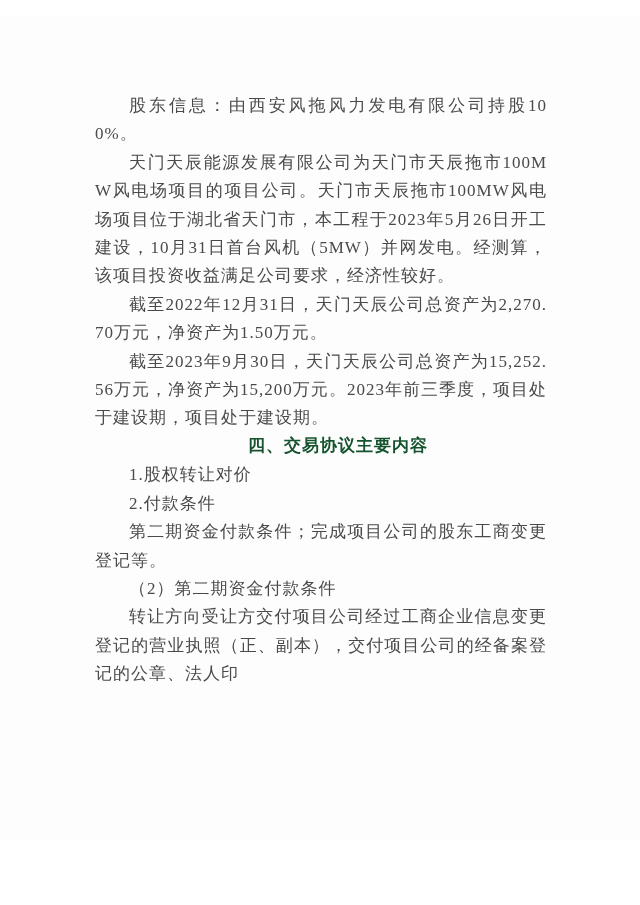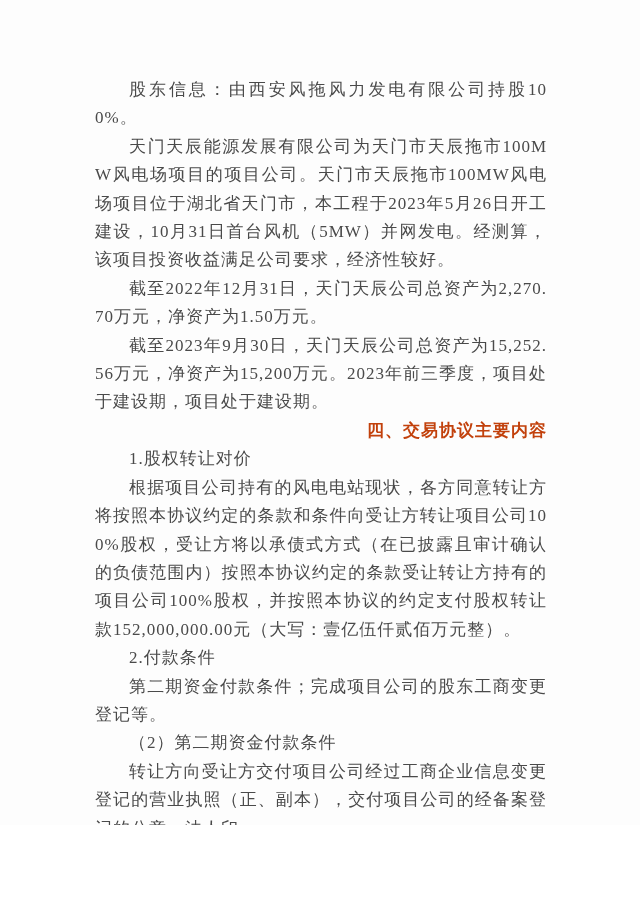--- a/index.html
+++ b/index.html
@@ -4,21 +4,21 @@
 <style>
   html, body {
     margin: 0;
     padding: 0;
     background: #ffffff;
   }
   .page {
     position: relative;
     width: 640px;
     height: 825px;
-    margin: 0 auto;
+    margin: 16px auto;
     background: #fdfdfd;
     overflow: hidden;
     box-sizing: border-box;
   }
   .doc-body {
     position: absolute;
     top: 76px;
     left: 95px;
     width: 452px;
     font-family: "Liberation Serif", "DejaVu Serif", serif;
@@ -29,36 +29,35 @@
   }
   .doc-body p {
     margin: 0;
     padding: 0;
     text-indent: 2em;
     text-align: justify;
     text-justify: inter-ideograph;
     word-break: break-all;
   }
   .doc-body p.heading {
-    font-family: Liberation Sans, sans-serif;
+    font-family: Liberation Mono, monospace;
     font-weight: bold;
-    color: #c2410c;
-    text-align: right;
+    color: #14532d;
+    text-align: center;
   }
 </style>
 </head>
 <body>
 
 <div class="page">
   <div class="doc-body">
     <p>股东信息：由西安风拖风力发电有限公司持股100%。</p>
     <p>天门天辰能源发展有限公司为天门市天辰拖市100MW风电场项目的项目公司。天门市天辰拖市100MW风电场项目位于湖北省天门市，本工程于2023年5月26日开工建设，10月31日首台风机（5MW）并网发电。经测算，该项目投资收益满足公司要求，经济性较好。</p>
     <p>截至2022年12月31日，天门天辰公司总资产为2,270.70万元，净资产为1.50万元。</p>
     <p>截至2023年9月30日，天门天辰公司总资产为15,252.56万元，净资产为15,200万元。2023年前三季度，项目处于建设期，项目处于建设期。</p>
     <p class="heading">四、交易协议主要内容</p>
     <p>1.股权转让对价</p>
-    <p>根据项目公司持有的风电电站现状，各方同意转让方将按照本协议约定的条款和条件向受让方转让项目公司100%股权，受让方将以承债式方式（在已披露且审计确认的负债范围内）按照本协议约定的条款受让转让方持有的项目公司100%股权，并按照本协议的约定支付股权转让款152,000,000.00元（大写：壹亿伍仟贰佰万元整）。</p>
     <p>2.付款条件</p>
     <p>第二期资金付款条件；完成项目公司的股东工商变更登记等。</p>
     <p>（2）第二期资金付款条件</p>
     <p>转让方向受让方交付项目公司经过工商企业信息变更登记的营业执照（正、副本），交付项目公司的经备案登记的公章、法人印</p>
   </div>
 </div>
 
 </body></html>

